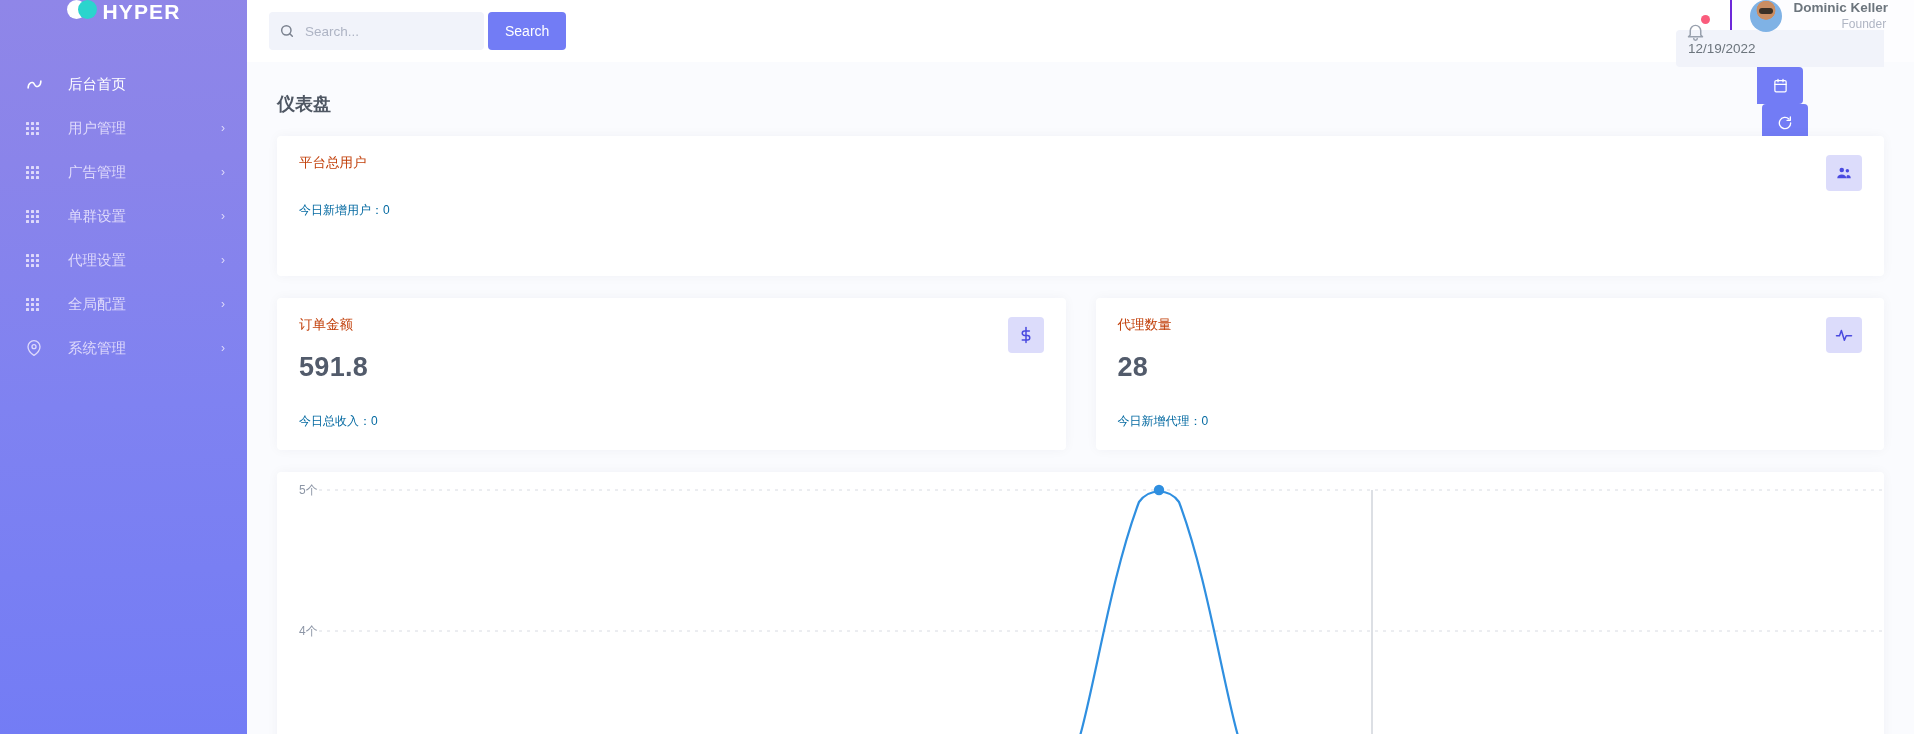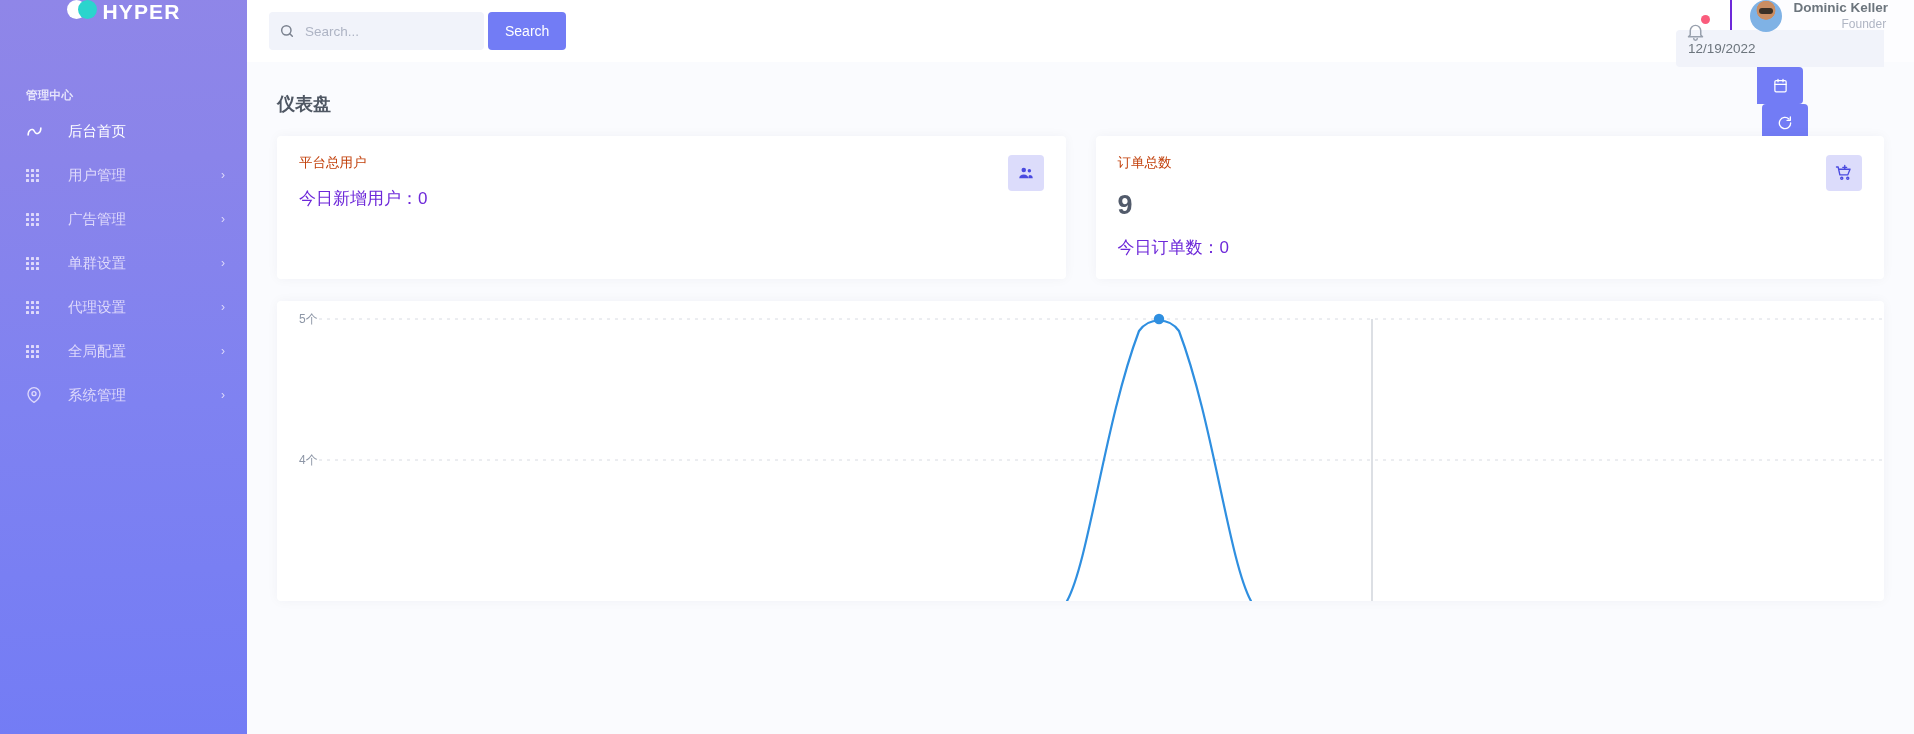--- a/index.html
+++ b/index.html
@@ -129,21 +129,21 @@
   .card {
     flex: 1 1 0; background: #ffffff; border-radius: 4px;
     box-shadow: 0 0 12px 0 rgba(18,38,63,.045);
     padding: 18px 22px 20px 22px; position: relative; min-height: 140px;
   }
   .card-label { font-size: 13.5px; color: #c2410c; }
   .card-value {
     font-size: 27px; color: #525b6b; font-weight: 700; margin-top: 18px;
     letter-spacing: .3px;
   }
-  .card-sub { font-size: 17px; color: #6d28d9; margin-top: 15px; }
+  .card-sub { font-size: 12px; color: #0369a1; margin-top: 30px; }
   .card-icon {
     position: absolute; right: 22px; top: 19px; width: 36px; height: 36px;
     border-radius: 4px; background: #dcdcfb; color: #4a4ae0;
     display: flex; align-items: center; justify-content: center;
   }
 
   
   .chart-card {
     margin: 0 30px; background: #ffffff; border-radius: 4px;
     box-shadow: 0 0 12px 0 rgba(18,38,63,.045);
@@ -159,21 +159,20 @@
 
   <aside class="sidebar">
     <div class="brand">
       <span class="brand-mark">
         <span class="c-white"></span>
           <span class="c-teal"></span>
       </span>
       <span class="brand-text">HYPER</span>
     </div>
 
-    <div class="side-title">管理中心</div>
 
     <div class="nav-item active">
       <span class="nav-icon">
         <svg width="17" height="17" viewBox="0 0 24 24" fill="none" stroke="currentColor" stroke-width="2.2" stroke-linecap="round" stroke-linejoin="round">
             <path d="M3 17 C3 10, 9 6, 12 12 C15 18, 21 14, 21 7"></path>
           </svg>
       </span>
       <span class="nav-label">后台首页</span>
     </div>
 
@@ -344,35 +343,47 @@
           <div class="card-icon">
             <svg width="18" height="18" viewBox="0 0 24 24" fill="currentColor">
                 <circle cx="9" cy="8" r="3"></circle>
                 <circle cx="16.5" cy="9" r="2.3"></circle>
                 <path d="M3 19c0-3.3 2.7-5 6-5s6 1.7 6 5z"></path>
                 <path d="M15 19c0-2.2 .7-3.6 1.8-4.3 2.5 0 4.2 1.6 4.2 4.3z"></path>
               </svg>
           </div>
         </div>
 
+      </div>
+
+      <div class="card-row">
+
         <div class="card">
-          <div class="card-label">订单总数</div>
-          <div class="card-value">9</div>
-          <div class="card-sub">今日订单数：0</div>
+          <div class="card-label">订单金额</div>
+          <div class="card-value">591.8</div>
+          <div class="card-sub">今日总收入：0</div>
           <div class="card-icon">
-            <svg width="18" height="18" viewBox="0 0 24 24" fill="none" stroke="currentColor" stroke-width="1.8" stroke-linecap="round" stroke-linejoin="round">
-                <path d="M2 4h2.2l2.3 10.5h10.6L20 7H6"></path>
-                <circle cx="9" cy="19" r="1.4"></circle>
-                <circle cx="17" cy="19" r="1.4"></circle>
-                <path d="M13 2v5M10.5 4.5h5"></path>
+            <svg width="18" height="18" viewBox="0 0 24 24" fill="none" stroke="currentColor" stroke-width="2" stroke-linecap="round" stroke-linejoin="round">
+                <path d="M12 2v20"></path>
+                <path d="M16.5 6.5H10a3 3 0 0 0 0 6h4a3 3 0 0 1 0 6H7"></path>
               </svg>
           </div>
         </div>
+
+        <div class="card">
+          <div class="card-label">代理数量</div>
+          <div class="card-value">28</div>
+          <div class="card-sub">今日新增代理：0</div>
+          <div class="card-icon">
+            <svg width="18" height="18" viewBox="0 0 24 24" fill="none" stroke="currentColor" stroke-width="2" stroke-linecap="round" stroke-linejoin="round">
+                <path d="M2 13h4l2.5-7 4 13L15 13h7"></path>
+              </svg>
+          </div>
+        </div>
       </div>
-
     </div>
 
     <div class="chart-card">
       <svg class="chart-svg" viewBox="0 0 1607 300" preserveAspectRatio="none">
 
         <line x1="42" y1="18" x2="1607" y2="18" stroke="#d8dbe2" stroke-width="1" stroke-dasharray="3 5"></line>
         <line x1="42" y1="159" x2="1607" y2="159" stroke="#d8dbe2" stroke-width="1" stroke-dasharray="3 5"></line>
 
         <path d="M 790 300 C 812 260, 828 120, 862 30 C 872 16, 892 16, 902 30 C 936 120, 952 260, 974 300" fill="none" stroke="#2f8fe0" stroke-width="2.2" stroke-linecap="round"></path>
 

